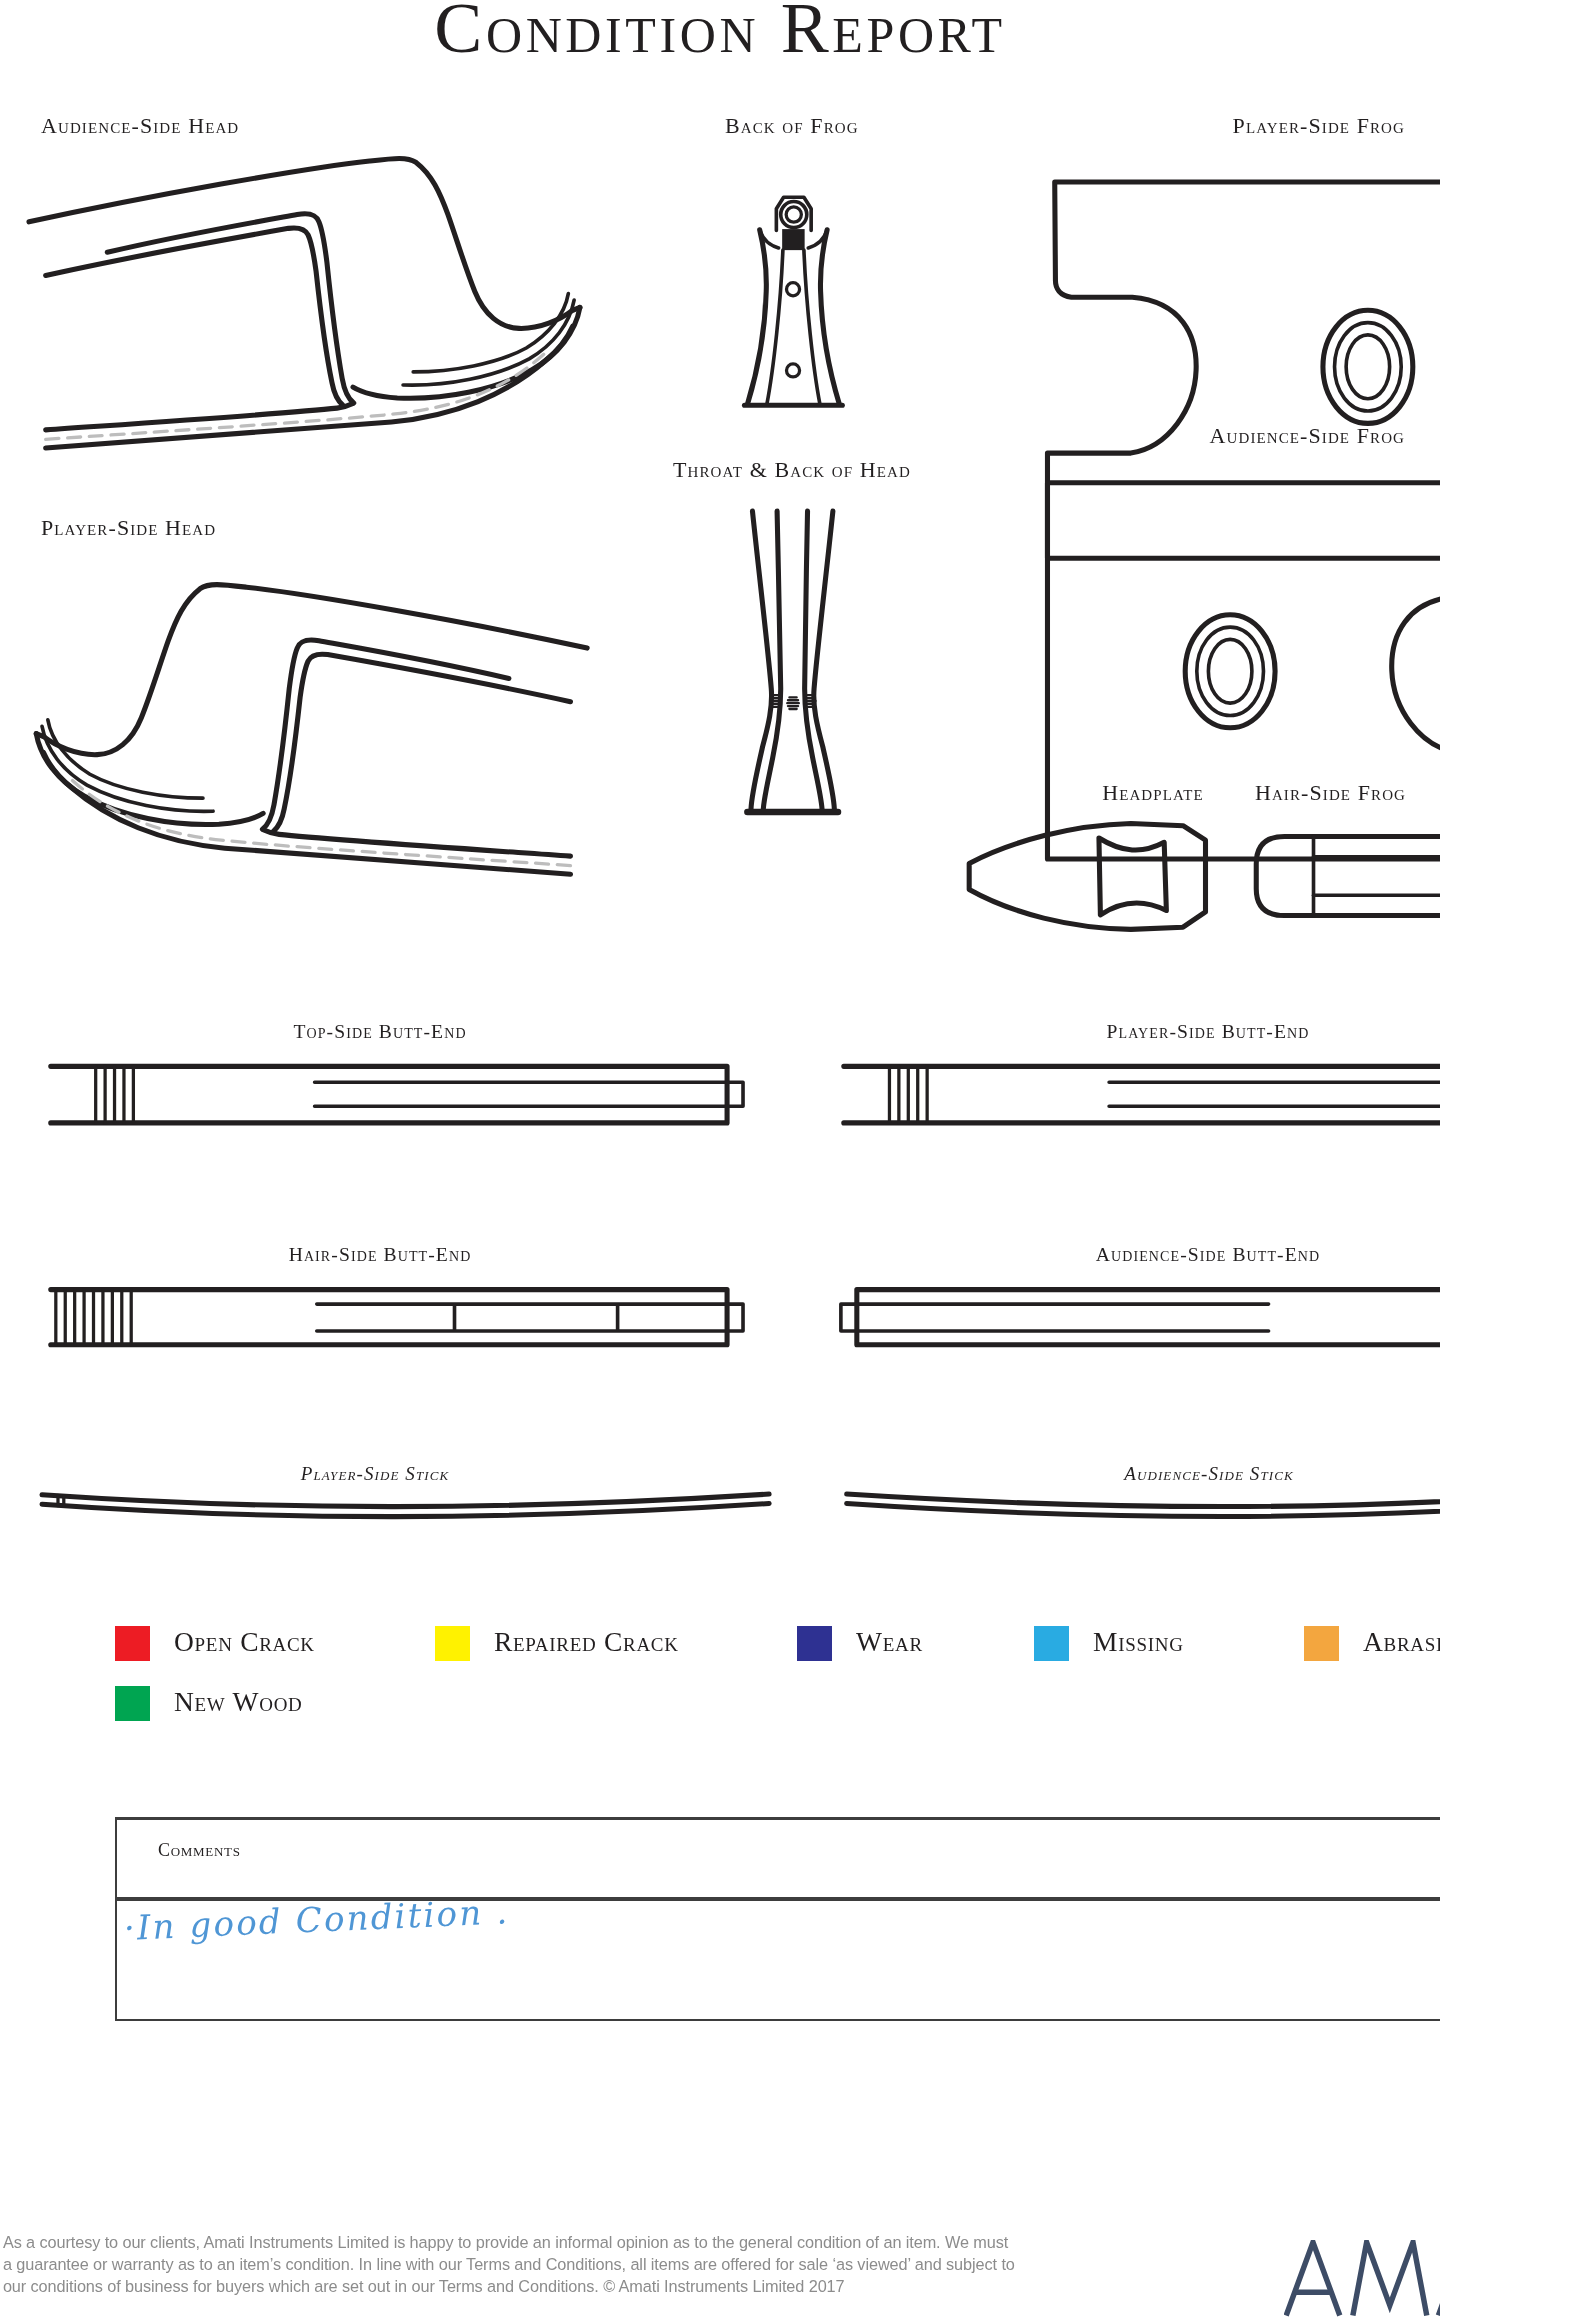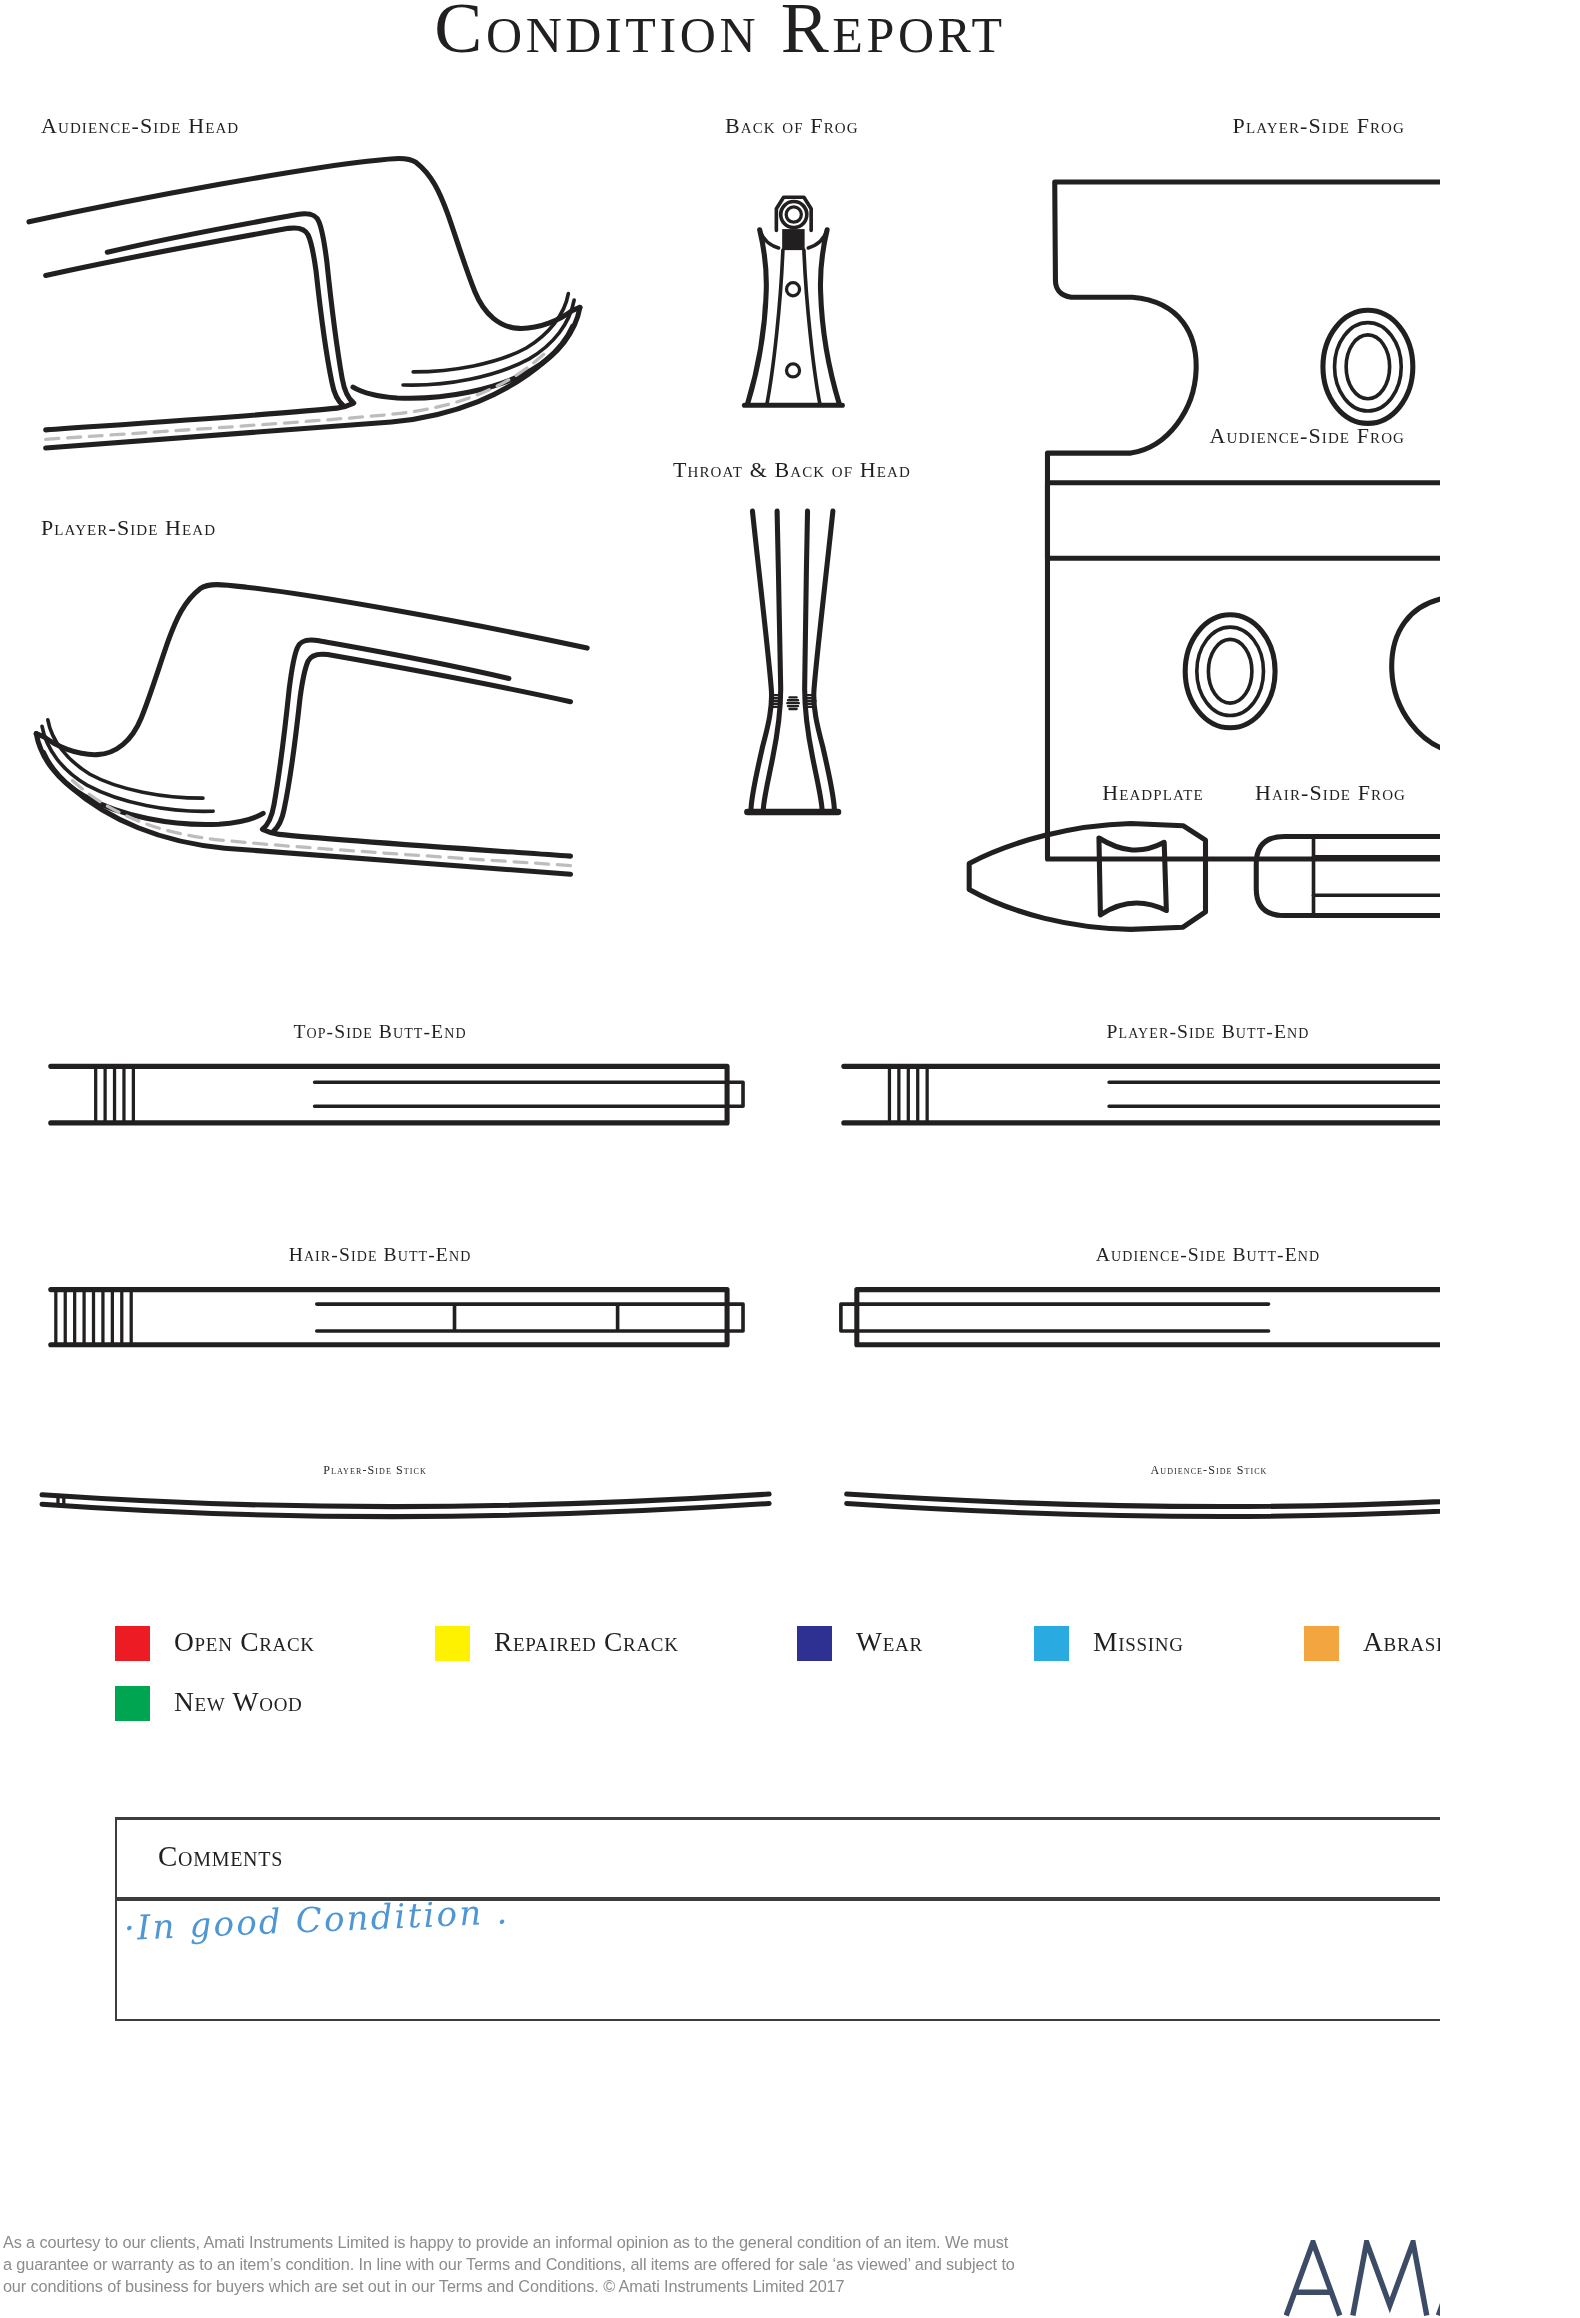--- a/index.html
+++ b/index.html
@@ -5,38 +5,38 @@
   html,body { margin:0; padding:0; background:#ffffff; }
   .page { position:relative; width:1440px; height:2319px; background:#fff; overflow:hidden;
           font-family:"Liberation Serif", serif; }
   .title { position:absolute; left:50%; top:-8.7px; transform:translateX(-50%);
            font-size:72px; font-variant:small-caps; letter-spacing:3.6px; line-height:1.05;
            color:var(--ink); white-space:nowrap; font-weight:normal; margin:0; }
   .lbl { position:absolute; font-size:22px; font-variant:small-caps; letter-spacing:1.1px;
          color:var(--ink); white-space:nowrap; }
   .lbl.center { transform:translateX(-50%); }
   .lbl.small { font-size:19.6px; }
-  .lbl.tiny  { font-size:12px; }
+  .lbl.tiny  { font-size:19px;font-style:italic; }
   svg.art { position:absolute; left:0; top:0; width:1581px; height:2319px; }
   svg.art path, svg.art circle, svg.art ellipse { stroke:var(--ink); fill:none;
         stroke-width:7; stroke-linecap:round; stroke-linejoin:round; }
   svg.art .s5 { stroke-width:5; }
   svg.art .s4 { stroke-width:4.5; }
   svg.art .s3 { stroke-width:3.2; }
   svg.art .s9 { stroke-width:9; }
   svg.art .fillink { fill:var(--ink); stroke:none; }
   svg.art .dash { stroke:var(--hair-dash); stroke-width:4.5; stroke-dasharray:18 12; }
   svg.art .dot  { stroke:none; }
   .legend-item { position:absolute; display:flex; align-items:flex-start; gap:24px; }
   .swatch { width:35px; height:35px; display:inline-block; }
   .legend-label { font-size:27.5px; font-variant:small-caps; letter-spacing:0.7px; color:var(--ink);
                   white-space:nowrap; }
   .comments-box { position:absolute; left:115px; top:1817px; width:1329px; height:199px;
                   border:2.2px solid var(--box-border); border-top-width:3.6px; }
-  .comments-header { position:absolute; left:41px; top:20px; font-size:29px;
+  .comments-header { position:absolute; left:41px; top:20px; font-size:18px;
                      font-variant:small-caps; letter-spacing:0.7px; color:var(--ink); }
   .comments-divider { position:absolute; left:-2.2px; top:77px; width:calc(100% + 4.3px); height:3.6px;
                       background:var(--box-border); }
   .handwriting { position:absolute; left:5.8px; top:88px; font-family:"DejaVu Serif", serif;
                  font-style:italic; font-size:34px; letter-spacing:2.2px; color:var(--handwriting);
                  transform:rotate(-2.5deg); transform-origin:left top; white-space:nowrap; }
   .footer { position:absolute; left:2.9px; top:2231px; font-family:Liberation Sans, sans-serif;
             font-size:16.3px; line-height:22px; letter-spacing:-0.1px; color:var(--footer-text); }
   .footer div { white-space:nowrap; }
   .logo-svg { position:absolute; left:1284px; top:2240px; width:287px; height:77px; }

